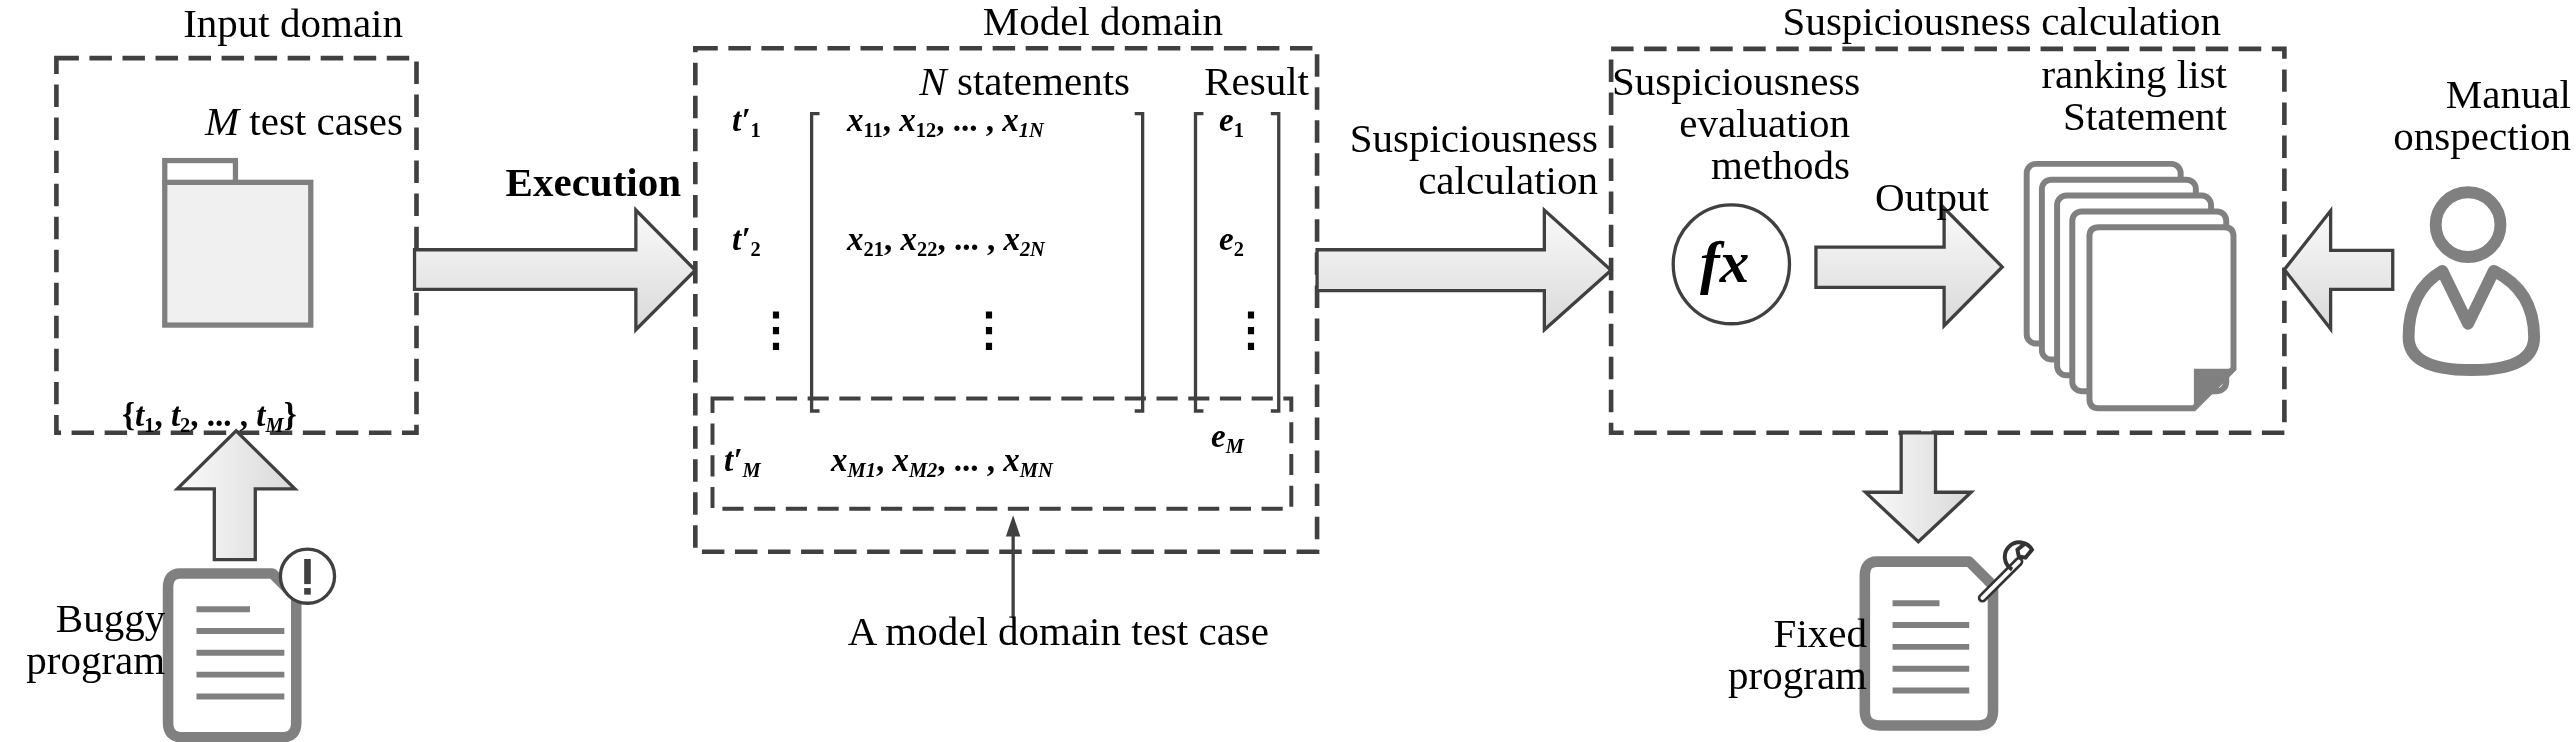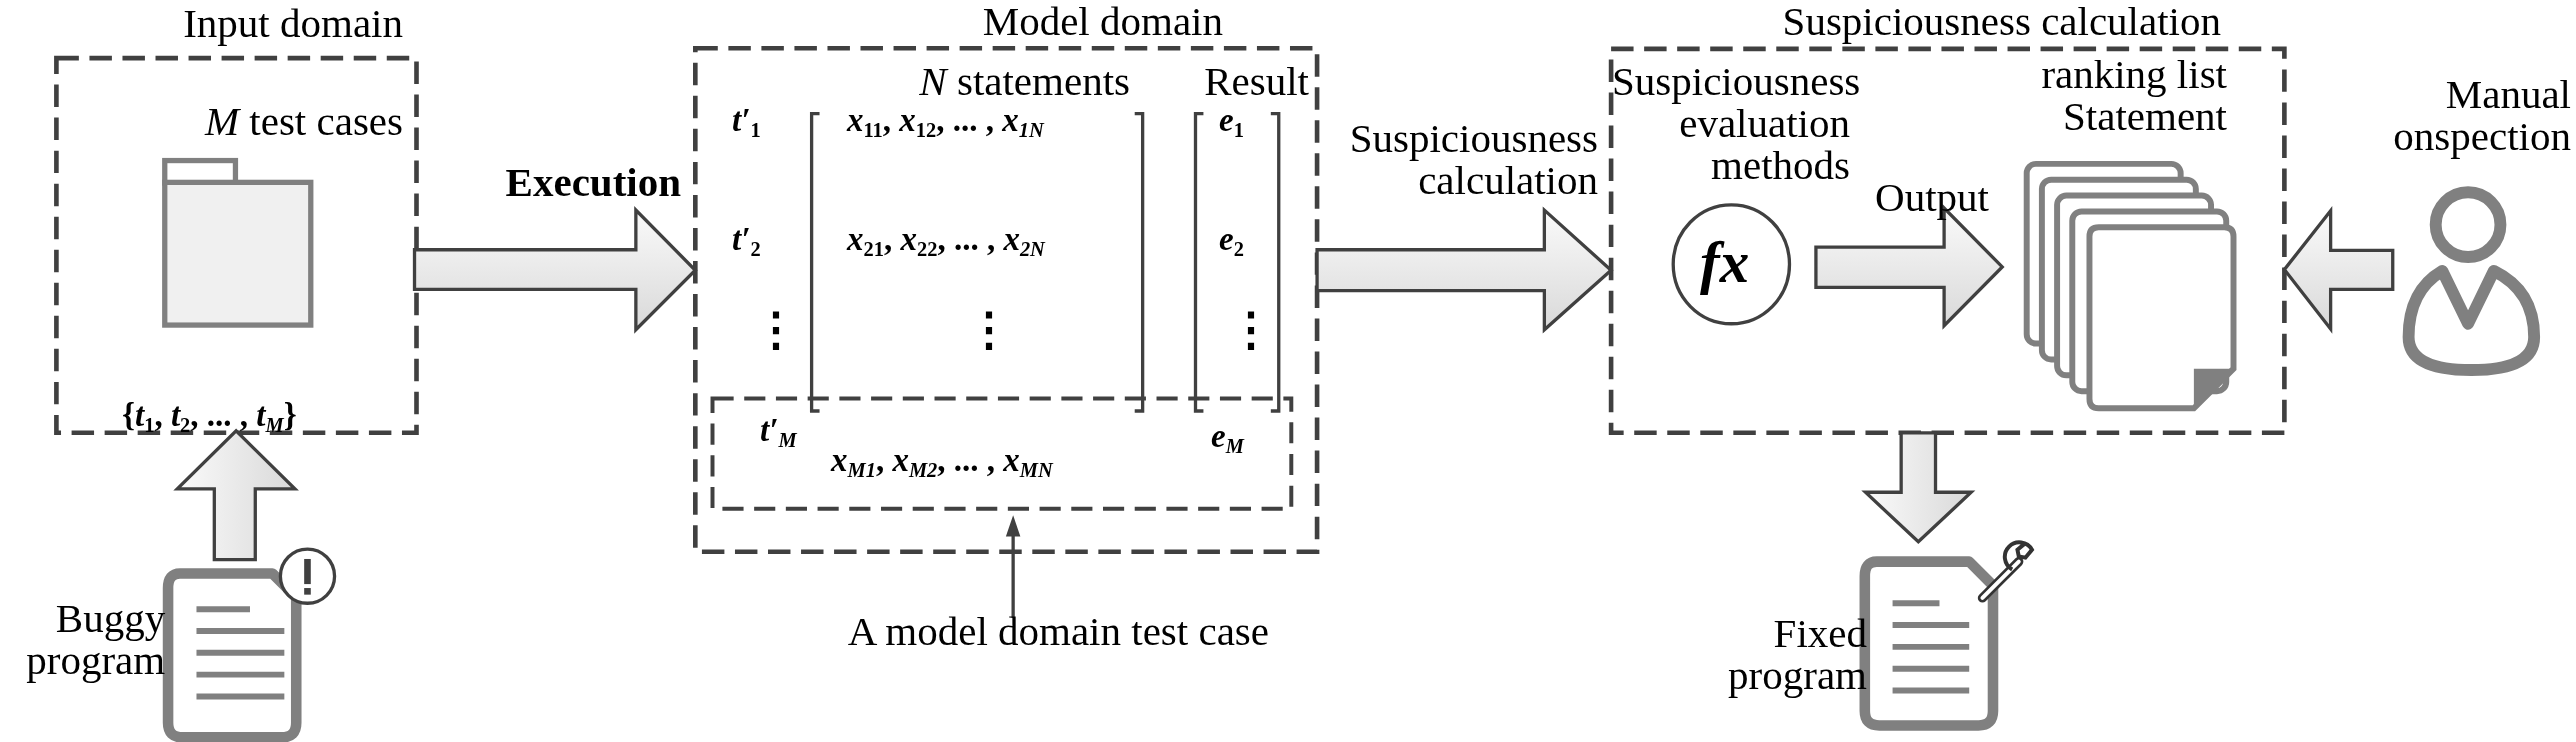--- a/index.html
+++ b/index.html
@@ -140,21 +140,21 @@
 <div class="math" style="left:732px; top:223px;"><span>t′</span><sub class="up">2</sub></div>
 <div class="math" style="left:847px; top:223px;">
   <span>x</span><sub class="up">21</sub><span class="up">, </span><span>x</span><sub class="up">22</sub><span class="up">, </span><span class="up">...</span><span class="up"> , </span><span>x</span><sub>2N</sub>
 </div>
 <div class="math" style="left:1219px; top:223px;"><span>e</span><sub class="up">2</sub></div>
 
 <div class="dots" style="left:753px; top:307px;">⋮</div>
 <div class="dots" style="left:966px; top:307px;">⋮</div>
 <div class="dots" style="left:1228px; top:307px;">⋮</div>
 
-<div class="math" style="left:724px; top:414px;margin-left:36px;"><span>t′</span><sub>M</sub></div>
+<div class="math" style="left:724px; top:444px;"><span>t′</span><sub>M</sub></div>
 <div class="math" style="left:831px; top:444px;">
   <span>x</span><sub>M1</sub><span class="up">, </span><span>x</span><sub>M2</sub><span class="up">, </span><span class="up">...</span><span class="up"> , </span><span>x</span><sub>MN</sub>
 </div>
 <div class="math" style="left:1211px; top:420px;"><span>e</span><sub>M</sub></div>
 
 <div class="lbl" style="left:760px; top:611px; width:509px;">A model domain test case</div>
 
 <div class="lbl ml" style="left:1320px; top:118px; width:278px;">
   <div>Suspiciousness</div>
   <div>calculation</div>

